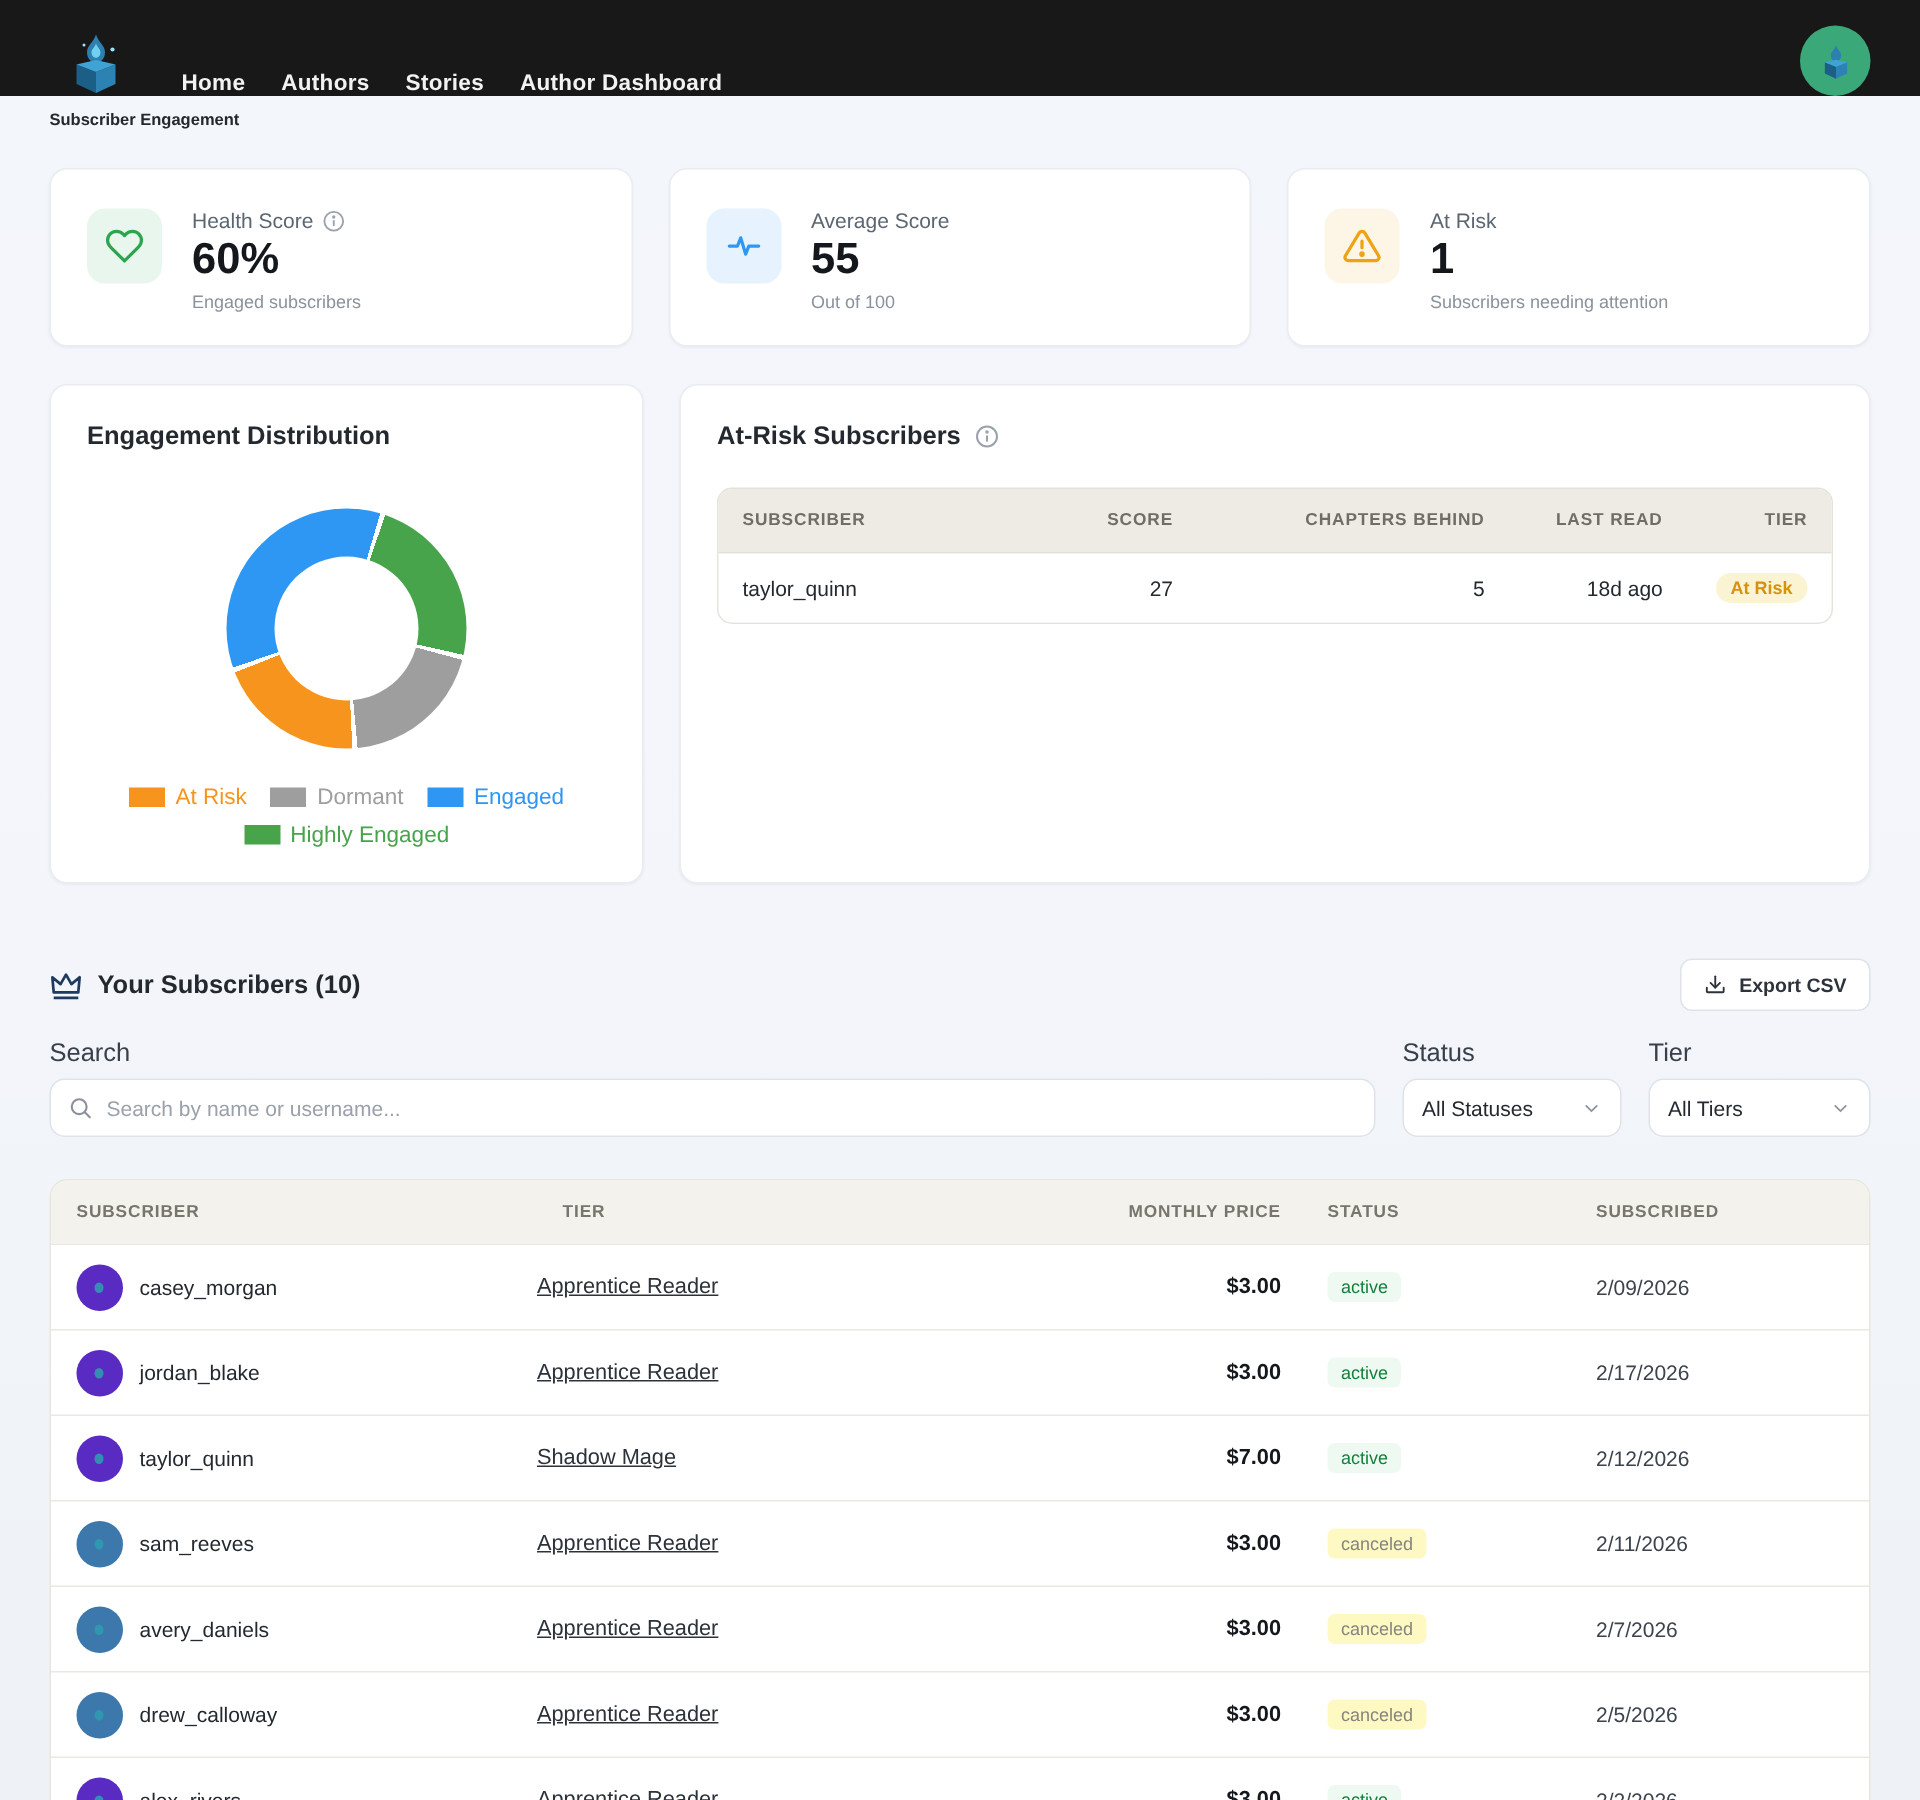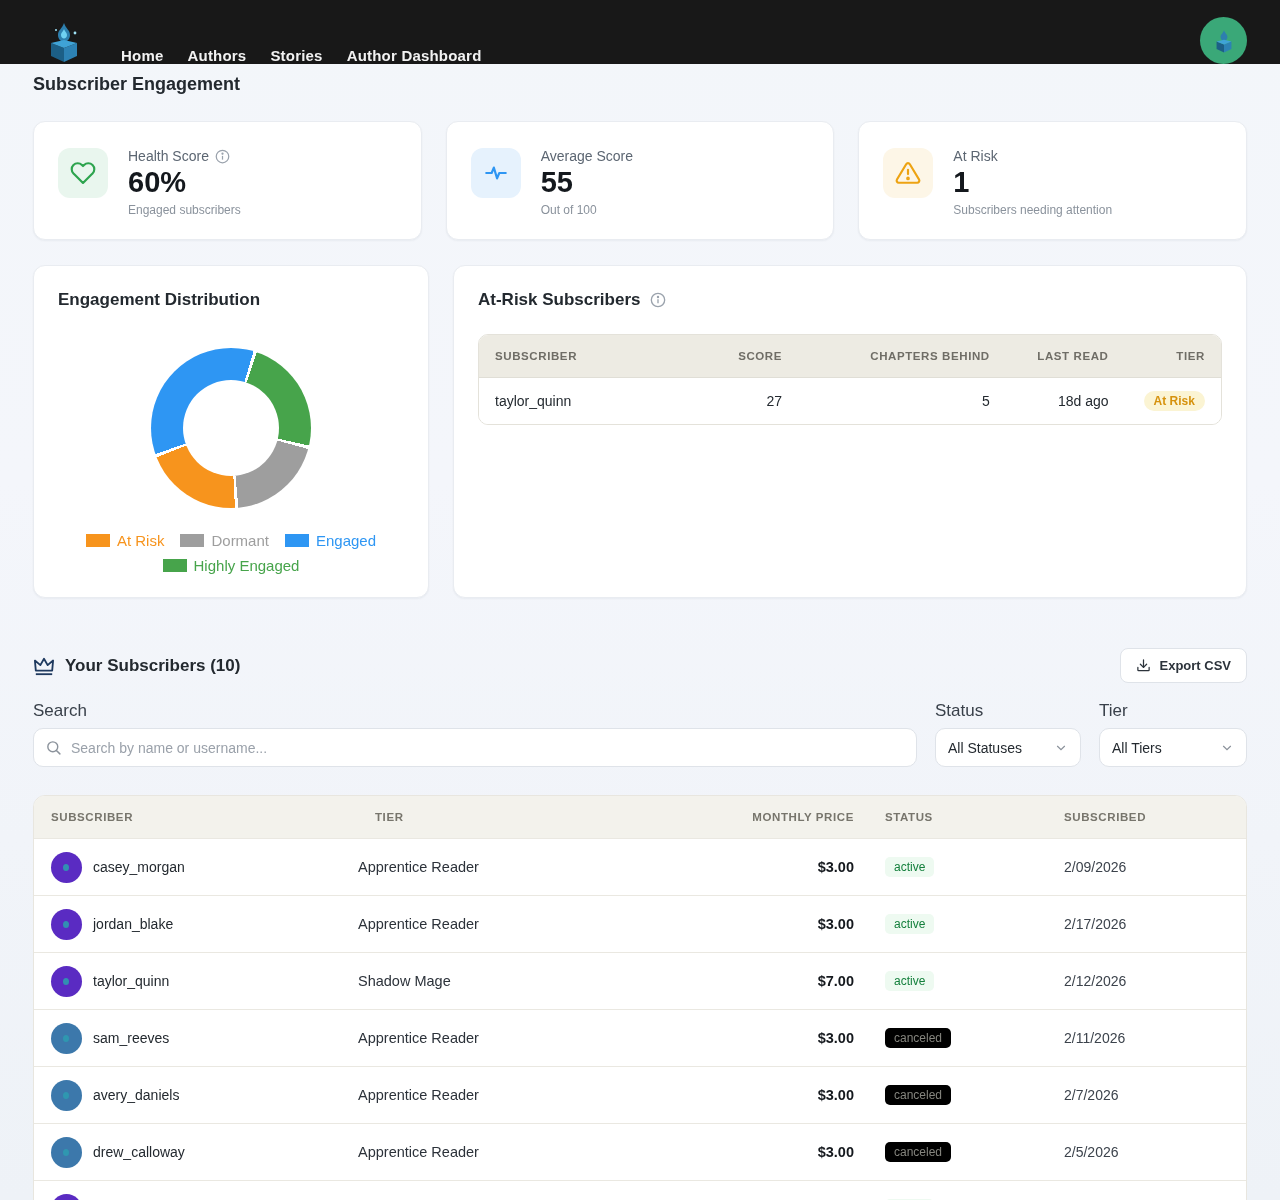--- a/index.html
+++ b/index.html
@@ -20,21 +20,21 @@
     color:#f2f2f2; font-size:15px; font-weight:700; text-decoration:none; cursor:pointer;
     letter-spacing:.2px;
   }
   .nav-avatar {
     margin-left:auto; width:47px; height:47px; border-radius:50%;
     background:#3aa878; display:flex; align-items:center; justify-content:center; cursor:pointer;
     overflow:hidden;
   }
   
   .main { padding:0 33px; }
-  .page-title { font-size:18px; font-weight:700; color:#23292f; margin-top:10px; }
+  .page-title { font-size:11px; font-weight:700; color:#23292f; margin-top:10px; }
   
   .stats-row { display:grid; grid-template-columns:1fr 1fr 1fr; gap:24px; margin-top:26px; }
   .card {
     background:#fff; border:1px solid #e9ecf1; border-radius:12px;
     box-shadow:0 1px 2px rgba(20,30,50,.05);
   }
   .stat-card { padding:26px 24px; display:flex; align-items:flex-start; height:119px; }
   .stat-icon {
     width:50px; height:50px; border-radius:12px; display:flex;
     align-items:center; justify-content:center; margin-right:20px; flex:none;
@@ -104,27 +104,27 @@
   .st-head .h-price { text-align:right; padding:15px 0; }
   .st-head .h-status { padding-left:31px; }
   .st-head .h-date { padding-left:0; }
   .st-row { display:grid; grid-template-columns:324px 363px 133px 210px 1fr; align-items:center;
             height:57px; border-top:1px solid #eae8e1; background:#fff; }
   .c-sub { display:flex; align-items:center; gap:11px; padding-left:17px; }
   .avatar { width:31px; height:31px; border-radius:50%; position:relative; flex:none; }
   .avatar::after { content:""; position:absolute; left:12px; top:12px; width:6px; height:7px;
                    border-radius:50%; background:#2e9ab0; opacity:.9; }
   .c-name { font-size:14px; color:#23292f; }
-  .c-tier { font-size:14.5px; color:#2c323a; }
+  .c-tier { font-size:14.5px; color:#2c323a;text-decoration:underline; }
   .c-price { font-size:14.5px; font-weight:700; color:#14181d; text-align:right; }
   .c-status { padding-left:31px; }
   .c-date { font-size:14px; color:#3c434c; }
   .sbadge { display:inline-block; font-size:12px; padding:3px 9px; border-radius:5px; }
   .b-active { background:#eefaf1; color:#15803d; }
-  .b-canceled { background:#000000; color:#85857e; }
+  .b-canceled { background:#fef9c3; color:#85857e; }
   svg { display:block; }
 </style>
 </head>
 <body>
 
 <header class="navbar">
   <div class="logo">
     <svg width="34" height="42" viewBox="0 0 34 42">
       <path d="M17 2 C19 8 23 9 23 14 C23 18 20 21 17 21 C14 21 11 18 11 14 C11 9 15 8 17 2 Z" fill="#2d7fae"></path>
       <path d="M17 8 C18 11 20 11.5 20 14 C20 16 18.6 17.5 17 17.5 C15.4 17.5 14 16 14 14 C14 11.5 16 11 17 8 Z" fill="#6fd1f2"></path>

